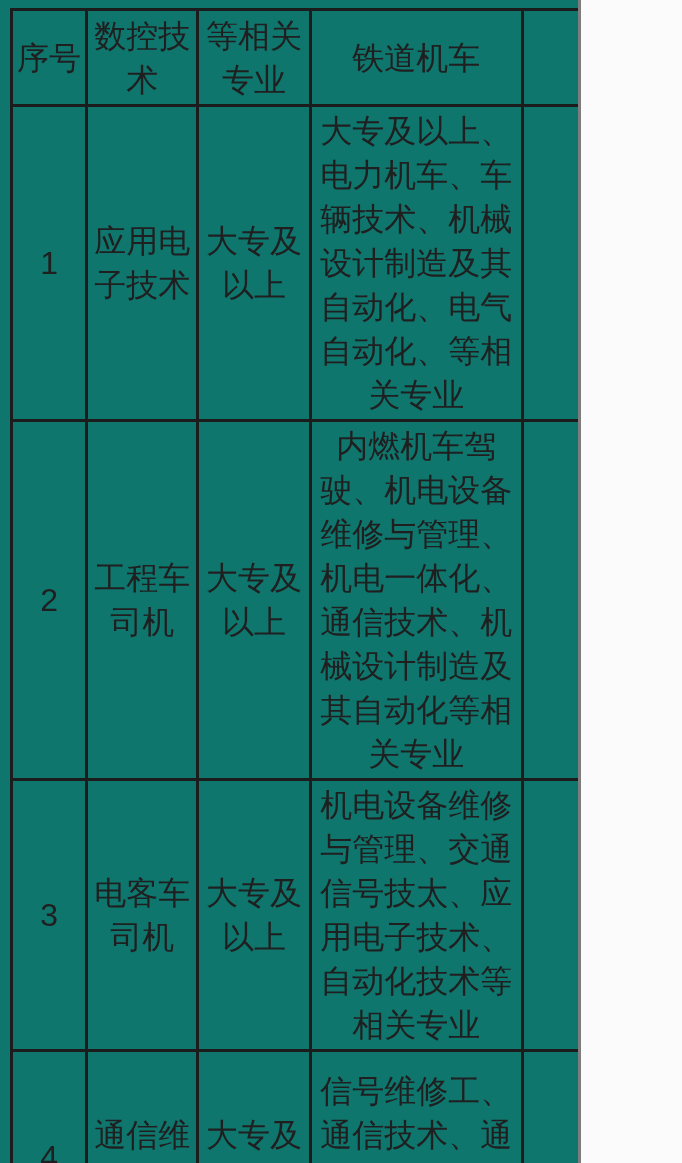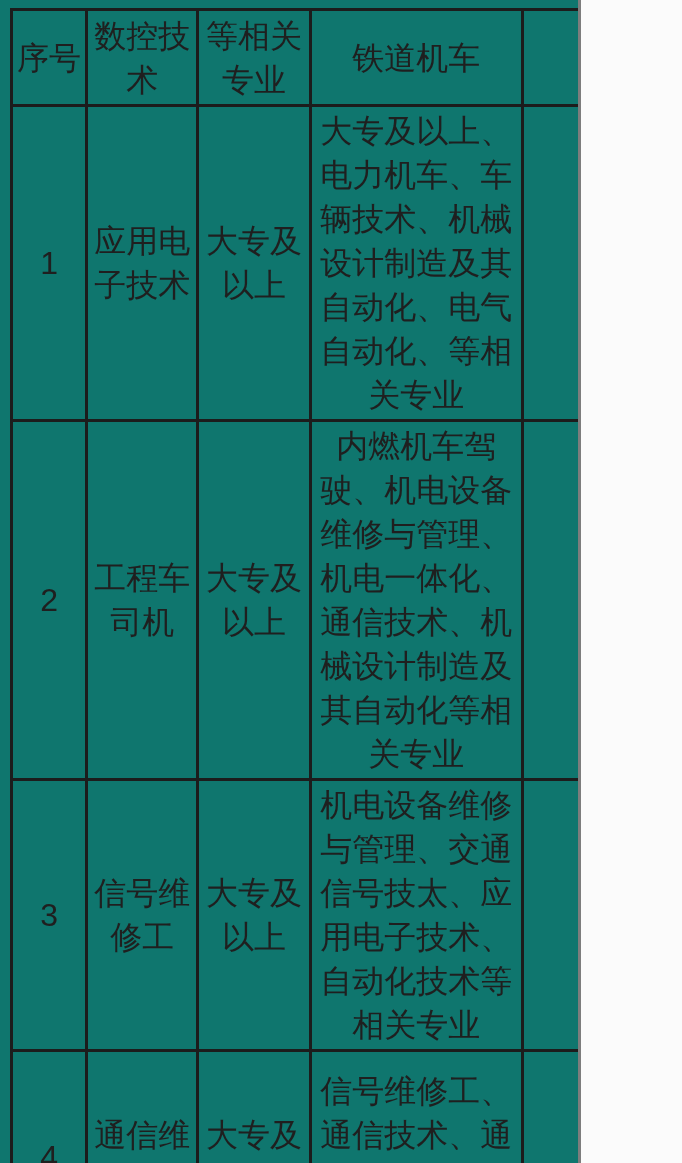--- a/index.html
+++ b/index.html
@@ -83,21 +83,21 @@
     <tr style="height:312px">
       <td class="c-no">2</td>
       <td class="c-pos">工程车司机</td>
       <td class="c-edu">大专及以上</td>
       <td class="c-major">内燃机车驾驶、机电设备维修与管理、机电一体化、通信技术、机械设计制造及其自动化等相关专业</td>
       <td class="c-clip"></td>
     </tr>
 
     <tr style="height:260px">
       <td class="c-no">3</td>
-      <td class="c-pos">信号维修工</td>
+      <td class="c-pos">电客车司机</td>
       <td class="c-edu">大专及以上</td>
       <td class="c-major">机电设备维修与管理、交通信号技太、应用电子技术、自动化技术等相关专业</td>
       <td class="c-clip"></td>
     </tr>
 
     <tr style="height:212px">
       <td class="c-no">4</td>
       <td class="c-pos">通信维修工</td>
       <td class="c-edu">大专及以上</td>
       <td class="c-major">信号维修工、通信技术、通信系统运行工程等相关专业</td>

